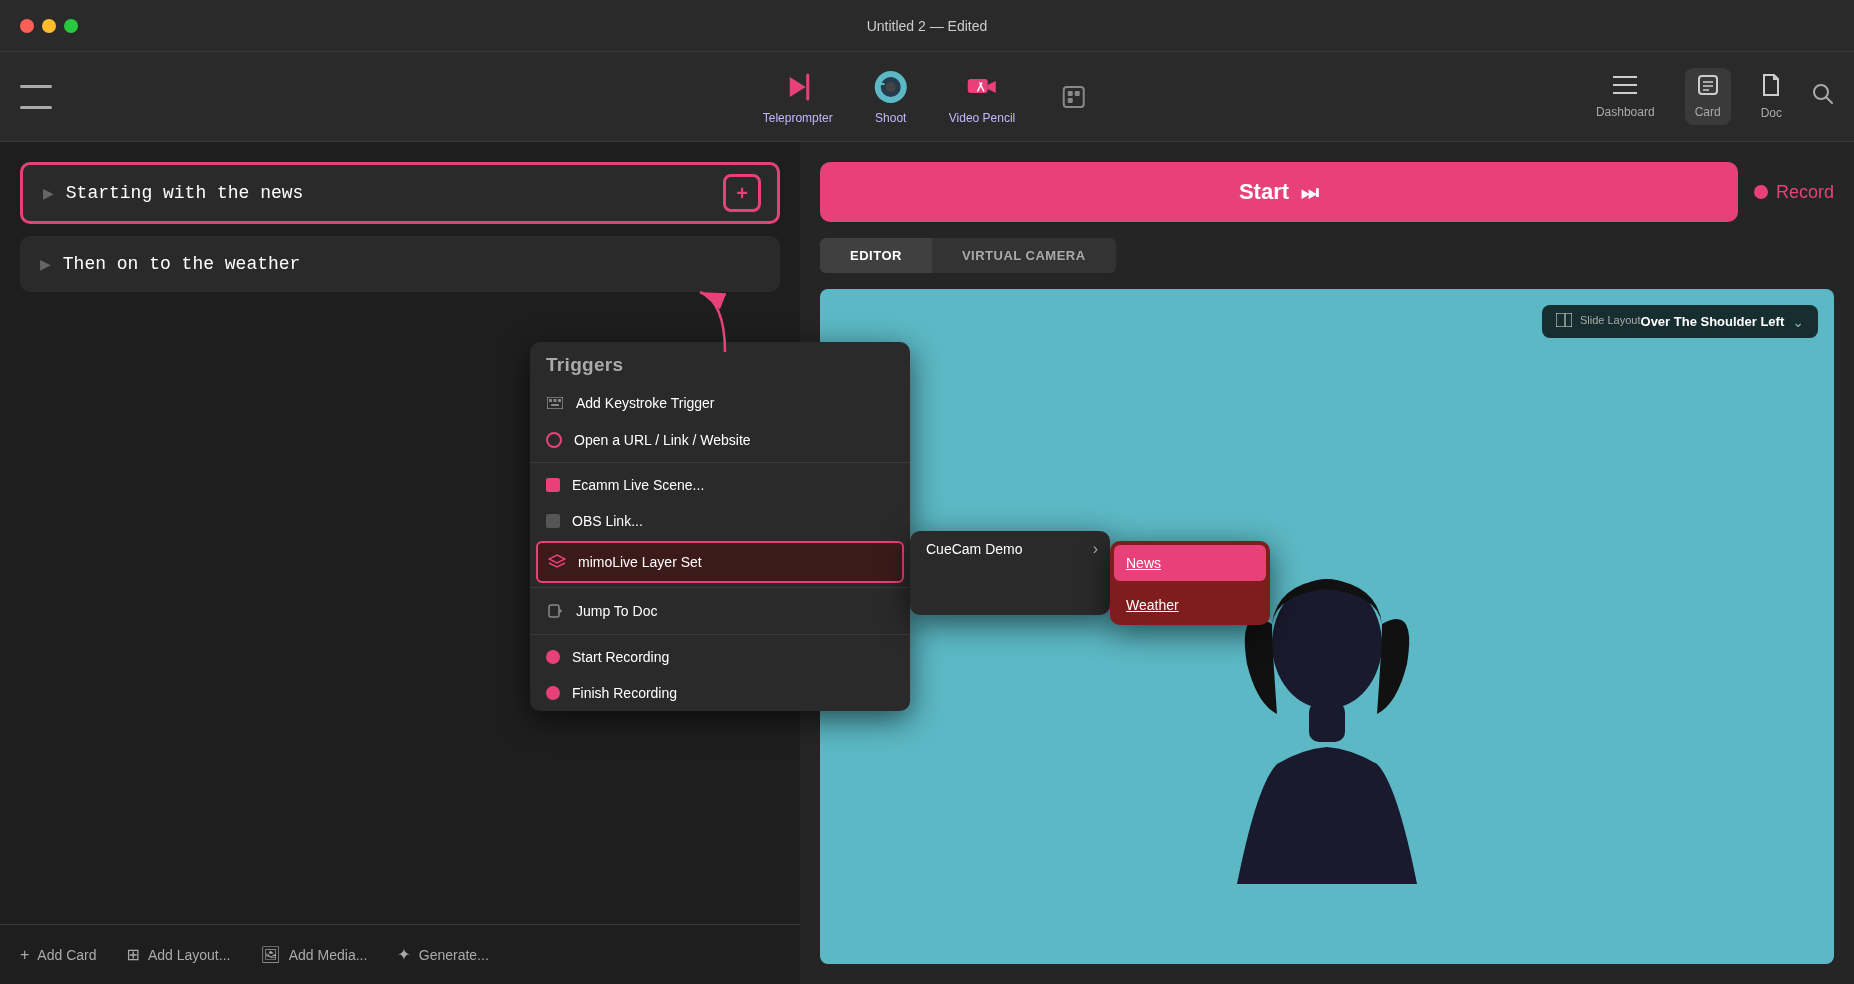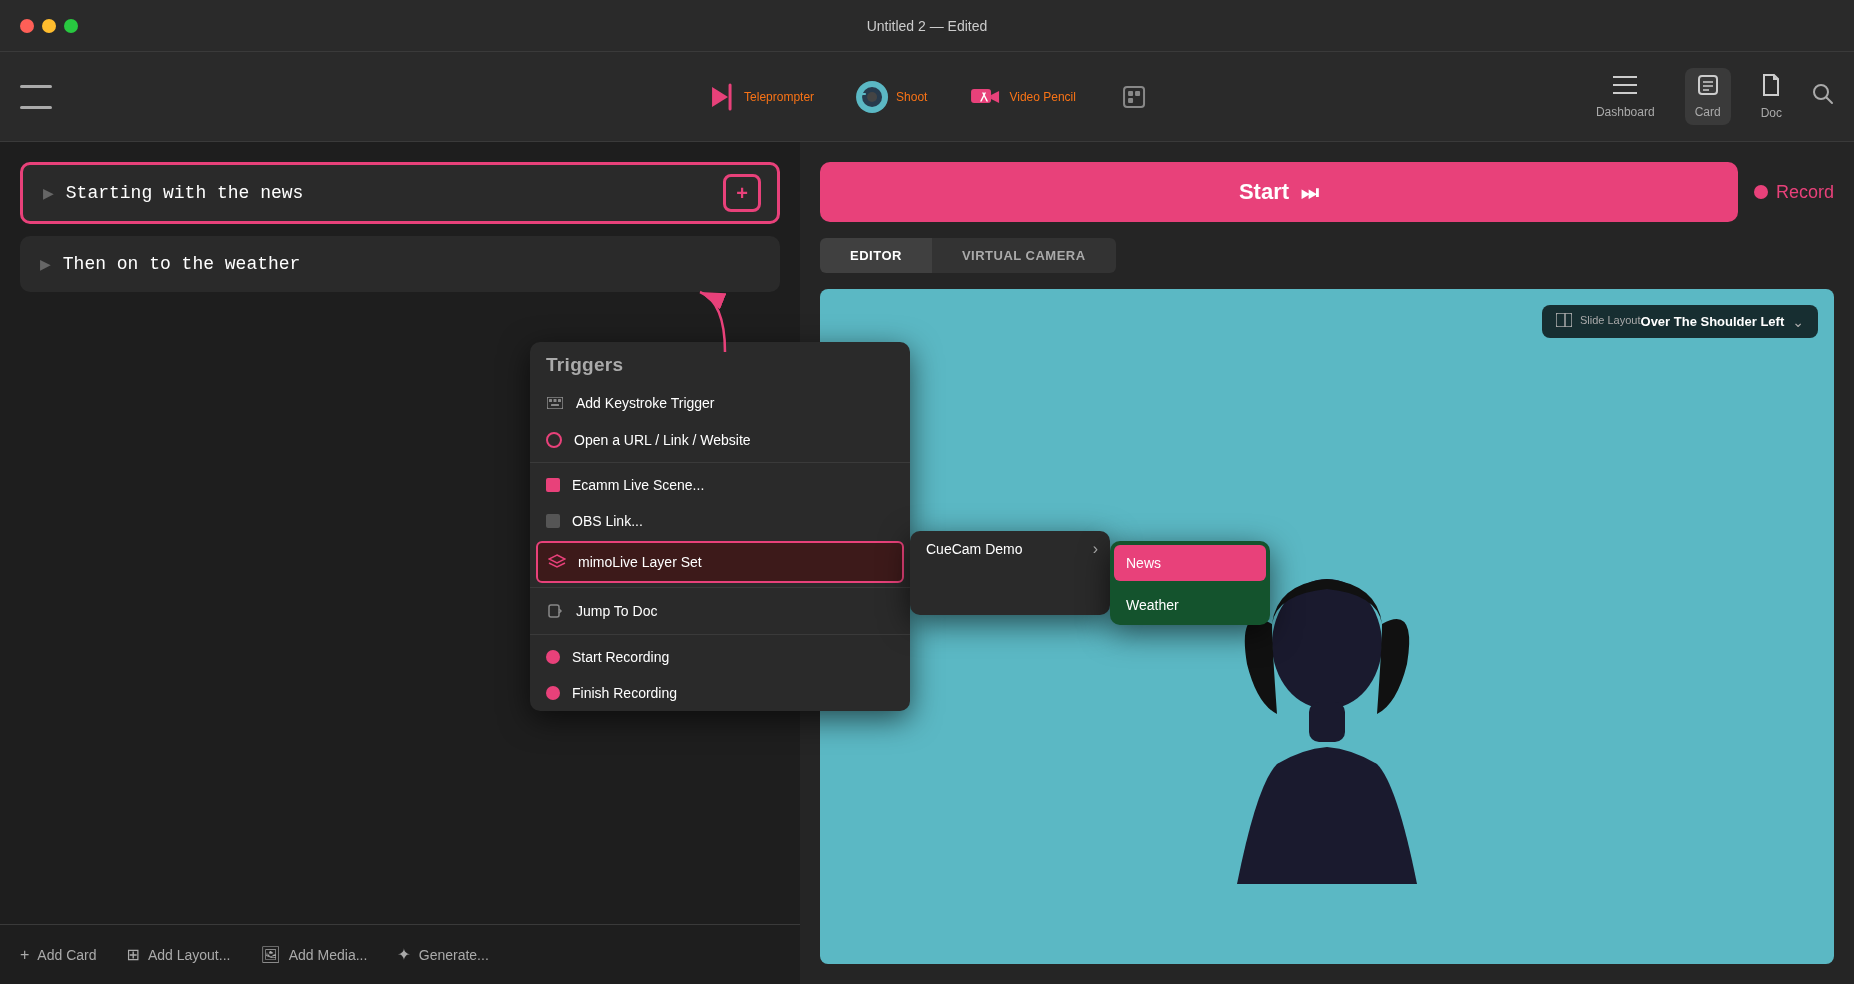--- a/index.html
+++ b/index.html
@@ -77,25 +77,25 @@
     .toolbar-center {
       position: absolute;
       left: 50%;
       transform: translateX(-50%);
       display: flex;
       gap: 40px;
       align-items: center;
     }
     .toolbar-item {
       display: flex;
-      flex-direction: row;
+      flex-direction: column;
       align-items: center;
       gap: 6px;
       cursor: pointer;
-      color: #f97316;
+      color: #c4b5fd;
     }
     .toolbar-icon {
       width: 36px;
       height: 36px;
       display: flex;
       align-items: center;
       justify-content: center;
       font-size: 22px;
     }
     .toolbar-label {
@@ -422,25 +422,26 @@
     }
     .submenu-arrow {
       color: #aaa;
       padding-right: 12px;
     }
 
     .submenu-popup {
       position: absolute;
       left: 380px;
       top: -10px;
-      background: #14532d;
+      background: #7f1d1d;
       border-radius: 10px;
       width: 160px;
       box-shadow: 0 8px 30px rgba(0,0,0,0.6);
       overflow: hidden;
+      text-decoration: underline;
     }
     .submenu-item {
       padding: 12px 16px;
       cursor: pointer;
       color: #fff;
       font-size: 14px;
     }
     .submenu-item.active {
       background: #e8417a;
       border-radius: 6px;

